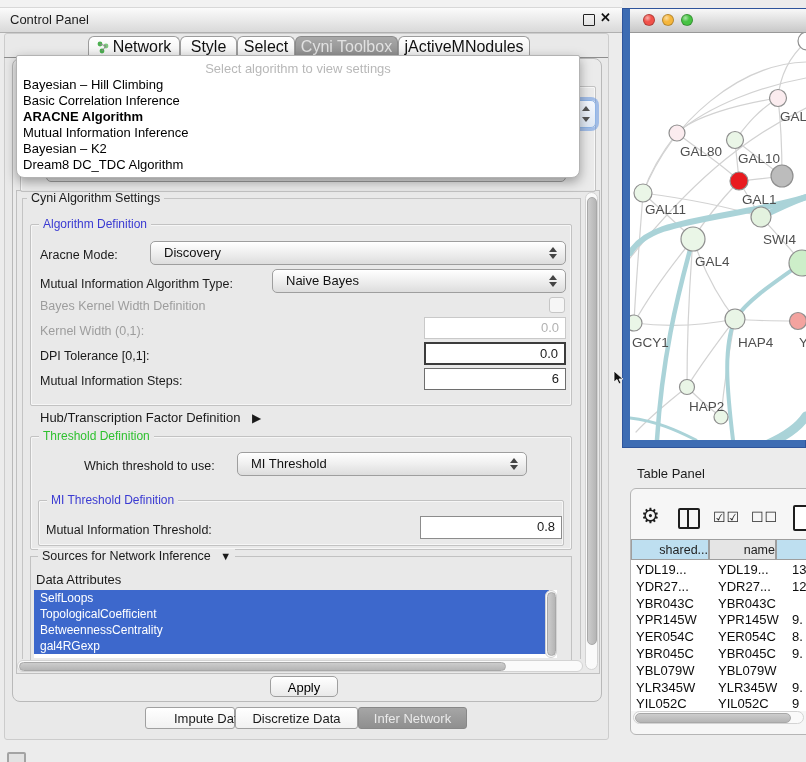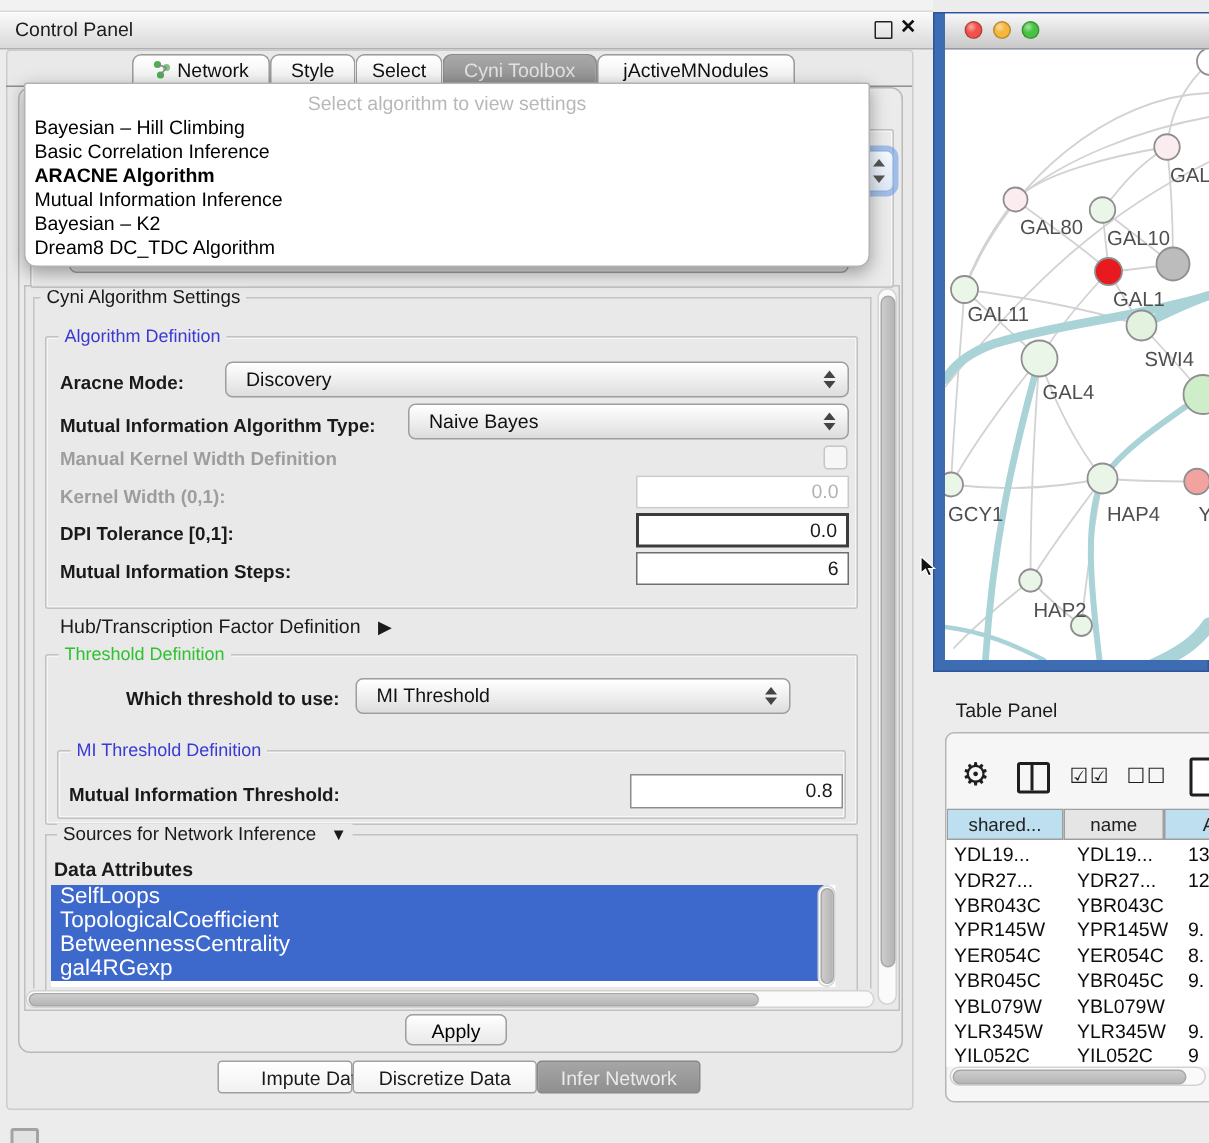--- a/index.html
+++ b/index.html
@@ -8,49 +8,49 @@
   .abs{position:absolute}
   
   #cp-topstrip{left:0;top:0;width:622px;height:7px;background:#f2f2f2;border-bottom:1px solid #d8d8d8}
   #cp-titlebar{left:0;top:8px;width:622px;height:24px;background:linear-gradient(#fbfbfb,#d9d9d9);
                border-bottom:1px solid #b0b0b0}
   #cp-title{left:10px;top:4px;font-size:13px;color:#1c1c1c}
   .win-float{left:583px;top:6px;width:10px;height:10px;border:1.5px solid #222;border-radius:1px}
   .win-close{left:600px;top:2px;font-size:13px;font-weight:bold;color:#111}
   .tab{position:absolute;top:0;height:20px;border:1px solid #9c9c9c;border-bottom:none;
        border-radius:6px 6px 0 0;background:linear-gradient(#ffffff,#efefef);
-       font-size:13px;color:#111;text-align:center;line-height:20px;white-space:nowrap;box-sizing:border-box}
+       font-size:16px;color:#111;text-align:center;line-height:20px;white-space:nowrap;box-sizing:border-box}
   .tab.sel{background:linear-gradient(#a8a8a8,#8f8f8f);color:#e2e2e2;border-color:#8a8a8a}
   #tabline{left:4px;top:57px;width:604px;height:1px;background:#8e8e8e}
   #outer-frame{left:4px;top:33px;width:603px;height:705px;border:1px solid #cccccc;border-radius:3px;background:#e9e9e9}
   #inner-panel{left:12px;top:58px;width:588px;height:642px;background:#ebebeb;border:1px solid #b9b9b9;border-radius:8px}
   
   .groupbox{border:1px solid #c2c2c2;border-radius:2px;box-shadow:inset 0 0 0 1px rgba(255,255,255,.6)}
   .gtitle{position:absolute;top:-8px;left:8px;background:#e9e9e9;padding:0 4px;font-size:12px;white-space:nowrap}
   .gtitle.blue{color:#3a3ad2}.gtitle.green{color:#2fc12f}
   
   .combo{position:absolute;height:24px;border:1px solid #9e9e9e;border-radius:5px;box-sizing:border-box;
          background:linear-gradient(#ffffff,#efefef 50%,#dddddd);box-shadow:inset 0 1px 0 #fff}
   .combo .val{position:absolute;left:13px;top:0;line-height:22px;font-size:13px;color:#111;white-space:nowrap}
   .arr-up{position:absolute;right:8px;top:5px;width:0;height:0;border-left:4px solid transparent;
           border-right:4px solid transparent;border-bottom:5px solid #444}
   .arr-dn{position:absolute;right:8px;bottom:5px;width:0;height:0;border-left:4px solid transparent;
           border-right:4px solid transparent;border-top:5px solid #444}
-  .lbl{position:absolute;font-size:12.5px;font-weight:bold;white-space:nowrap}
+  .lbl{position:absolute;font-size:12.5px;font-weight:normal;white-space:nowrap}
   .lbl.dis{color:#9d9d9d}
   .field{position:absolute;background:#fff;font-size:13px;text-align:right;box-sizing:border-box;
          padding:0 6px;line-height:20px}
   
   #algo-popup{left:16px;top:55px;width:562px;height:121px;background:#fff;border:1px solid #b3b3b3;
               border-radius:2px 2px 8px 8px;box-shadow:0 4px 12px rgba(0,0,0,.35);z-index:60}
   #algo-popup .ph{position:absolute;left:0;top:5px;width:100%;text-align:center;font-size:13px;color:#b8b8b8}
   .algo-item{position:absolute;left:6px;font-size:13px;color:#000;white-space:nowrap;line-height:16px}
   
   .sel-item{position:absolute;left:0;width:509px;height:16px;background:#3d68cc;color:#fff;
-            font-size:15px;line-height:16px;padding-left:6px}
+            font-size:12px;line-height:16px;padding-left:6px}
   
   .sb-track{position:absolute;background:#fafafa;border:1px solid #d3d3d3;border-radius:7px;box-sizing:border-box}
   .sb-thumb{position:absolute;background:linear-gradient(90deg,#cdcdcd,#b5b5b5);border:1px solid #a8a8a8;border-radius:6px;box-sizing:border-box}
   .sb-thumb.h{background:linear-gradient(#cdcdcd,#b5b5b5)}
   
   #apply-btn{left:270px;top:676px;width:68px;height:21px;border:1px solid #9f9f9f;border-radius:5px;
              background:linear-gradient(#ffffff,#e9e9e9);font-size:13px;text-align:center;line-height:20px}
   .btab{position:absolute;top:707px;height:22px;border:1px solid #a0a0a0;background:linear-gradient(#ffffff,#f1f1f1);
         font-size:13px;text-align:center;line-height:22px;box-sizing:border-box;border-radius:3px;white-space:nowrap}
   .btab.sel{background:linear-gradient(#a6a6a6,#8f8f8f);color:#eaeaea;border-color:#888}
@@ -58,21 +58,21 @@
   #net-frame{left:622px;top:8px;width:184px;height:440px;background:#3d6cb3;border:1px solid #2e549b;box-sizing:border-box}
   #net-titlebar{left:630px;top:9px;width:176px;height:23px;background:linear-gradient(#f8f8f8,#c8c8c8);border-bottom:1px solid #999}
   .light{position:absolute;top:5px;width:12px;height:12px;border-radius:50%;box-sizing:border-box}
   #net-canvas-bg{left:630px;top:33px;width:176px;height:407px;background:#ffffff}
   
   #tp-title{left:637px;top:466px;font-size:13px;color:#1c1c1c}
   #tp-box{left:630px;top:488px;width:185px;height:245px;background:#f6f6f6;border:1px solid #b5b5b5;border-radius:6px}
   .tp-icon{position:absolute;color:#1e1e1e}
   #tp-grid-clip{left:631px;top:539px;width:175px;height:172px;overflow:hidden;background:#fff}
   .hcell{position:absolute;top:0;height:21px;border:1px solid #9e9e9e;box-sizing:border-box;
-         font-size:12.5px;text-align:center;line-height:20px;color:#222}
+         font-size:12.5px;text-align:right;line-height:20px;color:#222}
   .trow{position:absolute;font-size:13px;color:#0d0d0d;white-space:nowrap}
   .trow span{position:absolute;top:0;line-height:17px}
   
   #cursor{left:612px;top:370px;z-index:90}
   #mini-icon{left:7px;top:752px;width:15px;height:15px;border:2px solid #a3a3a3;background:#e2e2e2;border-radius:2px}
   .netlabel{font-size:13.5px;fill:#4f4f4f}
 </style>
 </head>
 <body>
 
@@ -122,21 +122,21 @@
   <span class="val">Discovery</span>
   <span class="arr-up"></span>
     <span class="arr-dn"></span>
 </div>
 <div class="lbl" style="left:40px;top:277px">Mutual Information Algorithm Type:</div>
 <div class="combo" style="left:272px;top:269px;width:294px">
   <span class="val">Naive Bayes</span>
   <span class="arr-up"></span>
     <span class="arr-dn"></span>
 </div>
-<div class="lbl dis" style="left:40px;top:299px">Manual Kernel Width Definition</div>
+<div class="lbl dis" style="left:40px;top:299px">Bayes Kernel Width Definition</div>
 <div class="abs" style="left:549px;top:297px;width:14px;height:14px;border:1px solid #c6c6c6;border-radius:3px;background:#f6f6f6"></div>
 <div class="lbl dis" style="left:40px;top:324px">Kernel Width (0,1):</div>
 <div class="field" style="left:424px;top:317px;width:142px;height:22px;border:1px solid #c9c9c9;color:#b2b2b2">0.0</div>
 <div class="lbl" style="left:40px;top:349px">DPI Tolerance [0,1]:</div>
 <div class="field" style="left:424px;top:342px;width:142px;height:23px;border:2px solid #3c3c3c;line-height:19px">0.0</div>
 <div class="lbl" style="left:40px;top:374px">Mutual Information Steps:</div>
 <div class="field" style="left:424px;top:368px;width:142px;height:22px;border:1px solid #6e6e6e">6</div>
 
 <div class="abs" style="left:40px;top:410px;font-size:13px">
   <span>Hub/Transcription Factor Definition</span>

